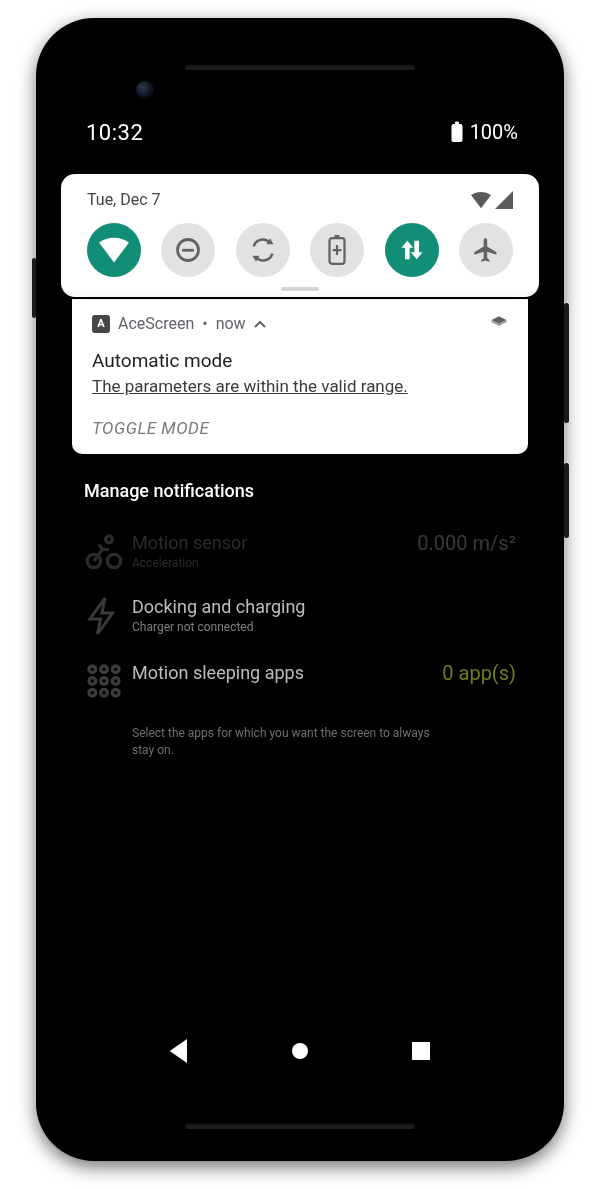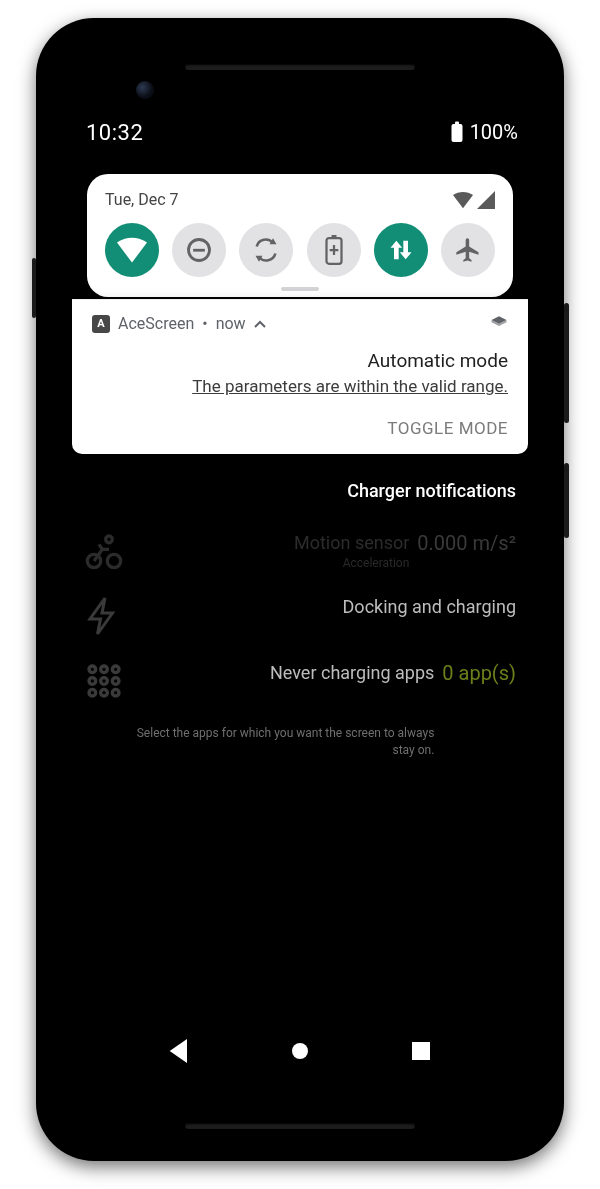--- a/index.html
+++ b/index.html
@@ -1,18 +1,18 @@
 <!DOCTYPE html>
 <html><head>
 <meta charset="utf-8">
 <style>
   * { margin: 0; padding: 0; box-sizing: border-box; }
   html, body { width: 600px; height: 1189px; background: transparent; font-family: Roboto, "Helvetica Neue", Arial, sans-serif; -webkit-font-smoothing: antialiased; }
 
-  .stage { position: relative; width: 600px; height: 1189px; text-align: right; }
+  .stage { position: relative; width: 600px; height: 1189px; }
 
   
   .phone {
     position: absolute;
     top: 18px; left: 36px;
     width: 528px; height: 1143px;
     background: #000;
     border-radius: 58px;
     box-shadow: 0 6px 18px rgba(0,0,0,0.55);
   }
@@ -40,24 +40,24 @@
     overflow: hidden;
   }
 
   
   .statusbar { height: 56px; display: flex; align-items: center; justify-content: space-between; padding: 0 24px 0 28px; color: #fff; }
   .clock { font-size: 22px; font-weight: 400; letter-spacing: .5px; }
   .statusright { display: flex; align-items: center; gap: 6px; font-size: 20px; font-weight: 400; }
 
   
   .qs {
-    margin: 14px 29px 0;
+    margin: 14px 3px 0;
     background: #fff;
-    border-radius: 21px;
-    padding: 14px 12px 20px;
+    border-radius: 14px;
+    padding: 14px 20px 20px;
     box-shadow: 0 1px 2px rgba(0,0,0,.2);
     position: relative;
   }
   .qs-head { display: flex; justify-content: space-between; align-items: center; color: #444; font-size: 16px; padding: 2px 6px 14px; }
   .qs-status-icons { display: flex; align-items: center; gap: 4px; }
   .qs-row { display: flex; justify-content: space-between; padding: 0 6px; }
   .qs-tile { width: 54px; height: 54px; border-radius: 50%; background: #e2e2e4; display: flex; align-items: center; justify-content: center; color: #636366; }
   .qs-tile.on { background: #128e76; color: #fff; }
   .qs-handle { position:absolute; bottom:6px; left:50%; transform:translateX(-50%); width:38px; height:4px; background:#d4d4d6; border-radius:2px; }
 
@@ -71,21 +71,21 @@
     padding: 14px 20px 16px;
     color: #333;
     position: relative;
   }
   .notif-head { display: flex; align-items: center; gap: 8px; color: #5f6368; font-size: 16px; }
   .notif-head .appico { width:18px; height:18px; background:#474747; border-radius:3px; display:flex; align-items:center; justify-content:center; color:#fff; font-size:11px; font-weight:700;}
   .notif-head .chev { font-size:13px; }
   .notif-stack { position:absolute; right:20px; top:14px; color:#5f6368; }
   .notif-title { font-size: 19px; color:#1f1f1f; margin-top: 16px; }
   .notif-body  { font-size: 17px; color: #3c3c3c; margin-top: 4px; text-decoration: underline; }
-  .notif-action { margin-top: 22px; font-size: 17px; color: #7b7b7b; letter-spacing: .5px; }
+  .notif-action { margin-top: 22px; font-size: 17px; color: #7b7b7b; letter-spacing: .5px; font-style: italic; }
 
   
   .shade-rest { padding: 20px 26px 0; color: #fff; }
   .manage { font-size: 18px; font-weight: 500; margin: 6px 0 18px; }
 
   .row  { display:flex; align-items:flex-start; padding: 12px 0; }
   .row .ico { width: 48px; flex: 0 0 48px; color:#2b2b2b; display:flex; justify-content:flex-start; }
   .row .txt { flex: 1; }
   .row .t  { font-size: 18px; color:#2c2c2c; line-height:1.3; }
   .row .t.bright { color:#bdbdbd; }
@@ -196,21 +196,21 @@
               <path fill="#5f6368" d="M12 3l10 5-10 5L2 8z"></path>
               <path fill="#5f6368" opacity=".6" d="M12 13l10-5v3l-10 5-10-5V8z"></path>
             </svg>
         </span>
         <div class="notif-title">Automatic mode</div>
         <div class="notif-body">The parameters are within the valid range.</div>
         <div class="notif-action">TOGGLE MODE</div>
       </div>
 
       <div class="shade-rest">
-        <div class="manage">Charger notifications</div>
+        <div class="manage">Manage notifications</div>
 
         <div class="row">
           <div class="ico">
             <svg width="40" height="40" viewBox="0 0 24 24">
                 <g fill="none" stroke="#2b2b2b" stroke-width="2">
                   <circle cx="6" cy="18" r="4"></circle>
                   <circle cx="18" cy="18" r="4"></circle>
                   <path d="M6 18l5-7h4M11 11l-2-3M13 5a2 2 0 1 0 0-0.01"></path>
                 </g>
               </svg>
@@ -224,41 +224,42 @@
 
 
         <div class="row">
           <div class="ico">
             <svg width="36" height="42" viewBox="0 0 24 28">
                 <path fill="none" stroke="#3a3a3a" stroke-width="2" d="M14 2L4 16h7l-2 10 10-14h-7z"></path>
               </svg>
           </div>
           <div class="txt">
             <div class="t bright">Docking and charging</div>
+            <div class="s">Charger not connected</div>
           </div>
         </div>
 
         <div class="row">
           <div class="ico">
             <svg width="40" height="40" viewBox="0 0 24 24">
                 <g fill="none" stroke="#3a3a3a" stroke-width="2">
               <circle cx="5" cy="5" r="2"></circle>
                   <circle cx="12" cy="5" r="2"></circle>
                   <circle cx="19" cy="5" r="2"></circle>
               <circle cx="5" cy="12" r="2"></circle>
                   <circle cx="12" cy="12" r="2"></circle>
                   <circle cx="19" cy="12" r="2"></circle>
               <circle cx="5" cy="19" r="2"></circle>
                   <circle cx="12" cy="19" r="2"></circle>
                   <circle cx="19" cy="19" r="2"></circle>
             </g>
               </svg>
           </div>
           <div class="txt">
-            <div class="t bright">Never charging apps</div>
+            <div class="t bright">Motion sleeping apps</div>
             <div class="s desc">Select the apps for which you want the screen to always stay on.</div>
           </div>
           <div class="right green">0 app(s)</div>
         </div>
       </div>
 
       <div class="navbar">
         <div class="navbtn">
           <svg width="22" height="24" viewBox="0 0 16 18">
               <path fill="#fff" d="M14 0v18L1 9z"></path>

